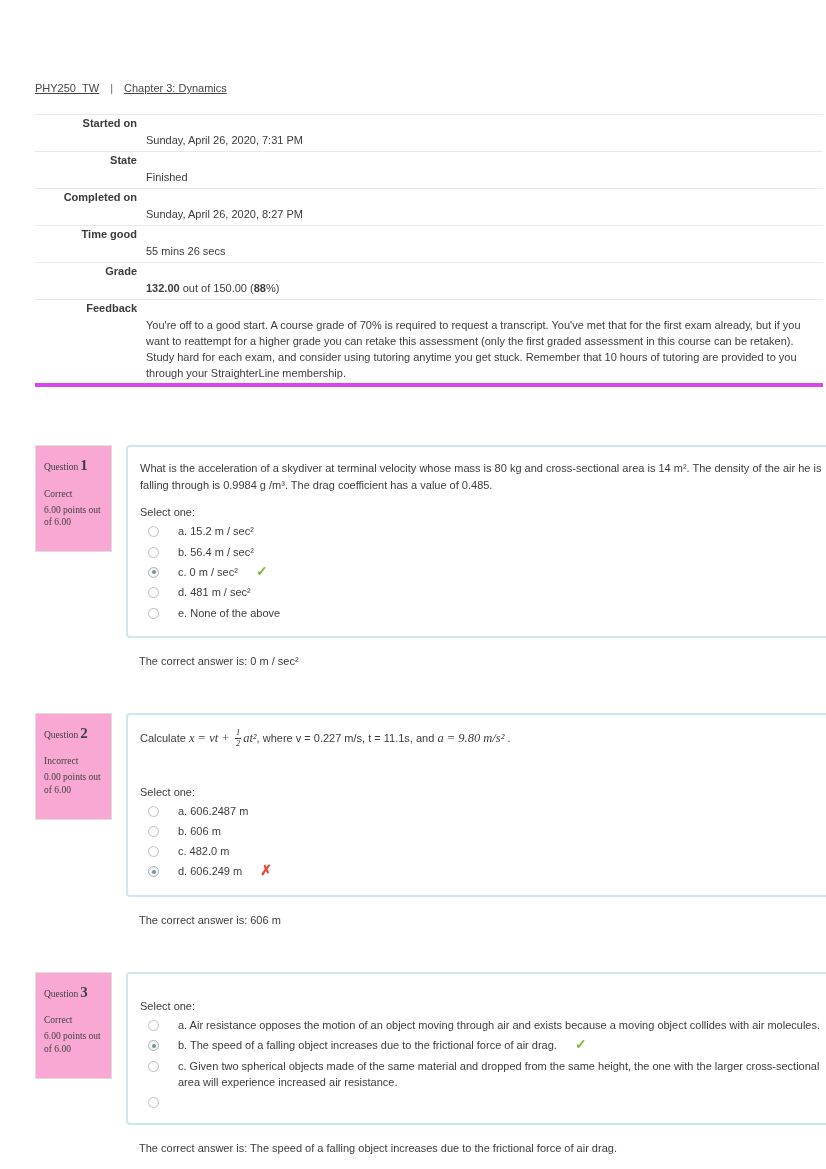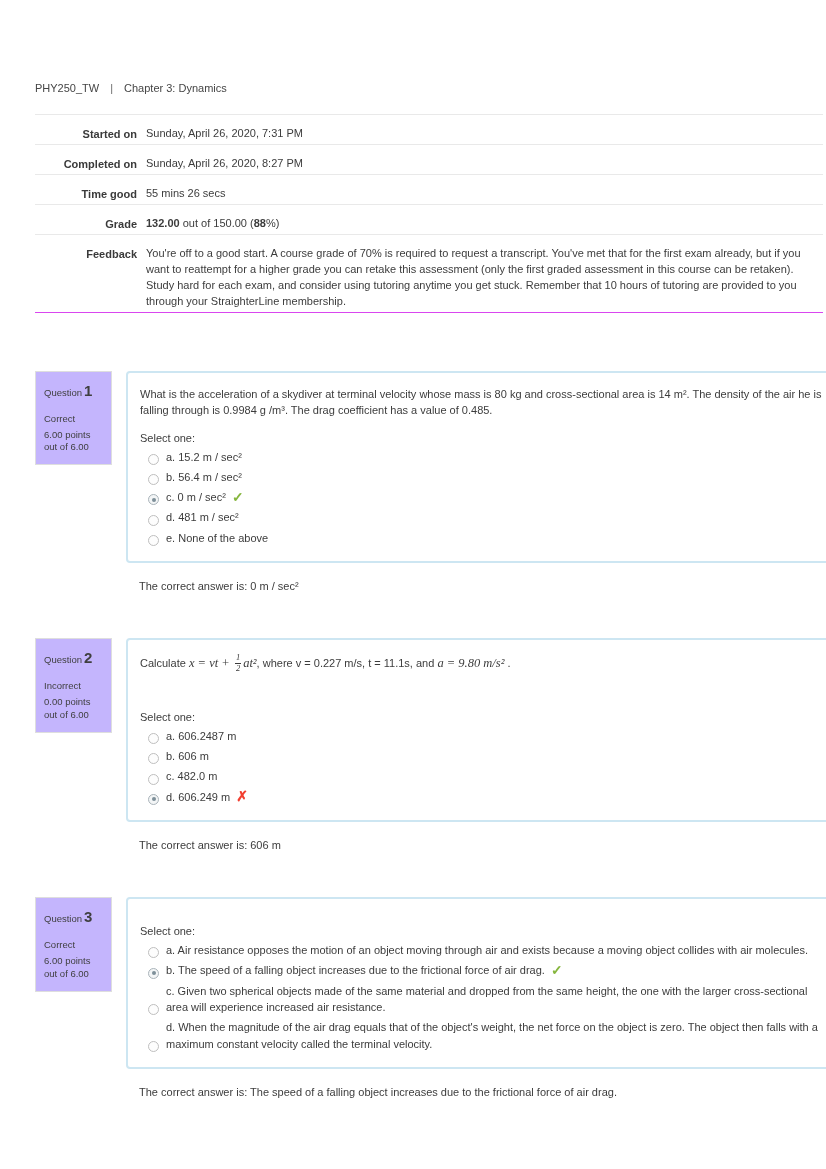--- a/index.html
+++ b/index.html
@@ -6,55 +6,55 @@
   body {
     width:826px; height:1169px; overflow:hidden;
     font-family:"Liberation Sans", sans-serif;
     color:#3c3c3c; font-size:11px;
     position:relative;
   }
   .page { padding:82px 0 0 35px; }
 
   
   .breadcrumb { font-size:11px; margin-bottom:20px; color:#454545; }
-  .breadcrumb a { color:#454545; cursor:pointer; }
+  .breadcrumb a { color:#454545; text-decoration:underline; cursor:pointer; }
   .breadcrumb .sep { margin:0 11px; color:#6b6b6b; }
 
   
   table.summary { border-collapse:collapse; width:788px; font-size:11px; margin-bottom:58px; }
   table.summary tr { border-top:1px solid #e9e9e9; }
-  table.summary tr:last-child { border-bottom:1px solid #d946ef; }
+  table.summary tr:last-child { border-bottom:4px solid #d946ef; }
   table.summary th {
     width:102px; text-align:right; vertical-align:top;
-    font-weight:bold; padding:13px 8px 2px 0; white-space:nowrap; color:#3a3a3a;
-  }
-  table.summary td { padding:11px 0 2px 1px; line-height:1.45; }
+    font-weight:bold; padding:2px 8px 2px 0; white-space:nowrap; color:#3a3a3a;
+  }
+  table.summary td { padding:18px 0 2px 1px; line-height:1.45; }
   table.summary b { font-weight:bold; }
 
   
   .question { display:flex; align-items:flex-start; margin-bottom:44px; }
   .info {
-    flex:none; width:59px; border:1px solid #dedede; background:#c4b5fd;
-    padding:9px 8px 10px 8px; font-size:9.5px; color:#3f3f3f; line-height:1.35;
+    flex:none; width:59px; border:1px solid #dedede; background:#f9a8d4;
+    padding:9px 8px 22px 8px; font-size:9.5px; color:#3f3f3f; line-height:1.35;font-family:Liberation Serif, serif;
   }
   .info .qlabel { font-size:9.5px; }
   .info .qnum { font-size:15px; font-weight:bold; margin-left:2px; }
   .info .qstate { margin-top:12px; }
   .info .qgrade { margin-top:3px; }
 
   .contentcol { margin-left:14px; flex:none; width:716px; }
   .formulation {
     border:2px solid #cde6f2; border-radius:4px; background:#fff;
     padding:13px 16px 13px 12px; font-size:11px;
   }
   .qtext { line-height:1.5; }
   .prompt { margin-top:13px; margin-bottom:3px; }
   .spacer22 { height:24px; }
 
-  .option { display:flex; align-items:flex-end; padding:2px 0; line-height:1.48; cursor:default; }
+  .option { display:flex; align-items:flex-start; padding:2px 0; line-height:1.48; cursor:default;gap:12px; }
   .radio {
     flex:none; width:9px; height:9px; margin:3px 7px 0 8px;
     border:1px solid #bfbfbf; border-radius:50%; background:#fdfdfd; position:relative;
   }
   .option.selected .radio { border-color:#aab4ba; background:#f3f5f6; }
   .option.selected .radio::after {
     content:""; position:absolute; left:2.5px; top:2.5px; width:4px; height:4px;
     border-radius:50%; background:#7e8f99;
   }
   .mark { margin-left:6px; font-weight:bold; font-size:14px; line-height:1.1; }
@@ -79,20 +79,24 @@
 
   <div class="breadcrumb">
     <a>PHY250_TW</a><span class="sep">|</span><a>Chapter 3: Dynamics</a>
   </div>
 
   <table class="summary">
     <tbody>
         <tr>
       <th>Started on</th>
       <td>Sunday, April 26, 2020, 7:31 PM</td>
+    </tr>
+    <tr>
+      <th>State</th>
+      <td>Finished</td>
     </tr>
     <tr>
       <th>Completed on</th>
       <td>Sunday, April 26, 2020, 8:27 PM</td>
     </tr>
     <tr>
       <th>Time good</th>
       <td>55 mins 26 secs</td>
     </tr>
     <tr>
@@ -197,21 +201,20 @@
             <span class="radio"></span>
             <span class="opttext">b. The speed of a falling object increases due to the frictional force of air drag.</span>
             <span class="mark correct">✓</span>
           </div>
           <div class="option">
             <span class="radio"></span>
             <span class="opttext">c. Given two spherical objects made of the same material and dropped from the same height, the one with the larger cross-sectional area will experience increased air resistance.</span>
           </div>
           <div class="option">
             <span class="radio"></span>
-            <span class="opttext">d. When the magnitude of the air drag equals that of the object's weight, the net force on the object is zero. The object then falls with a maximum constant velocity called the terminal velocity.</span>
           </div>
         </div>
       </div>
       <div class="rightanswer">The correct answer is: The speed of a falling object increases due to the frictional force of air drag.</div>
     </div>
   </div>
 
 </div>
 
 </body></html>

